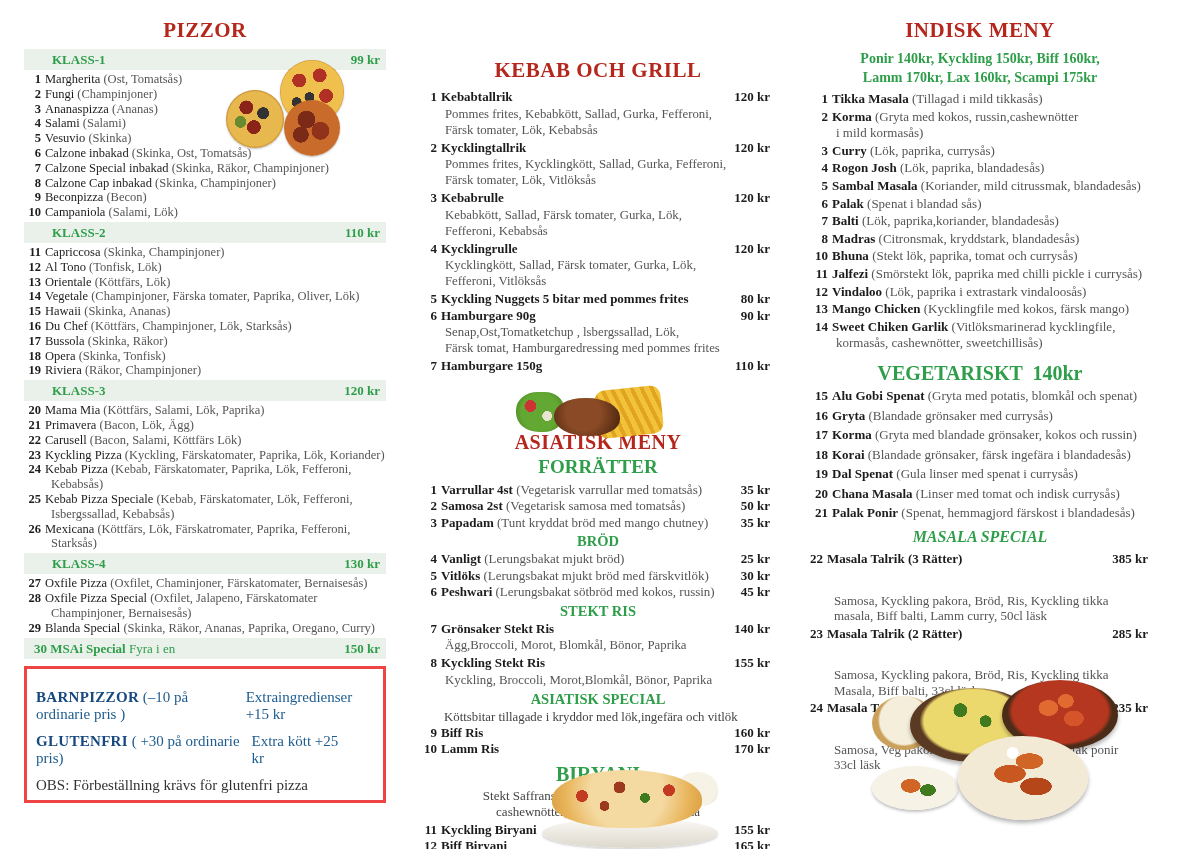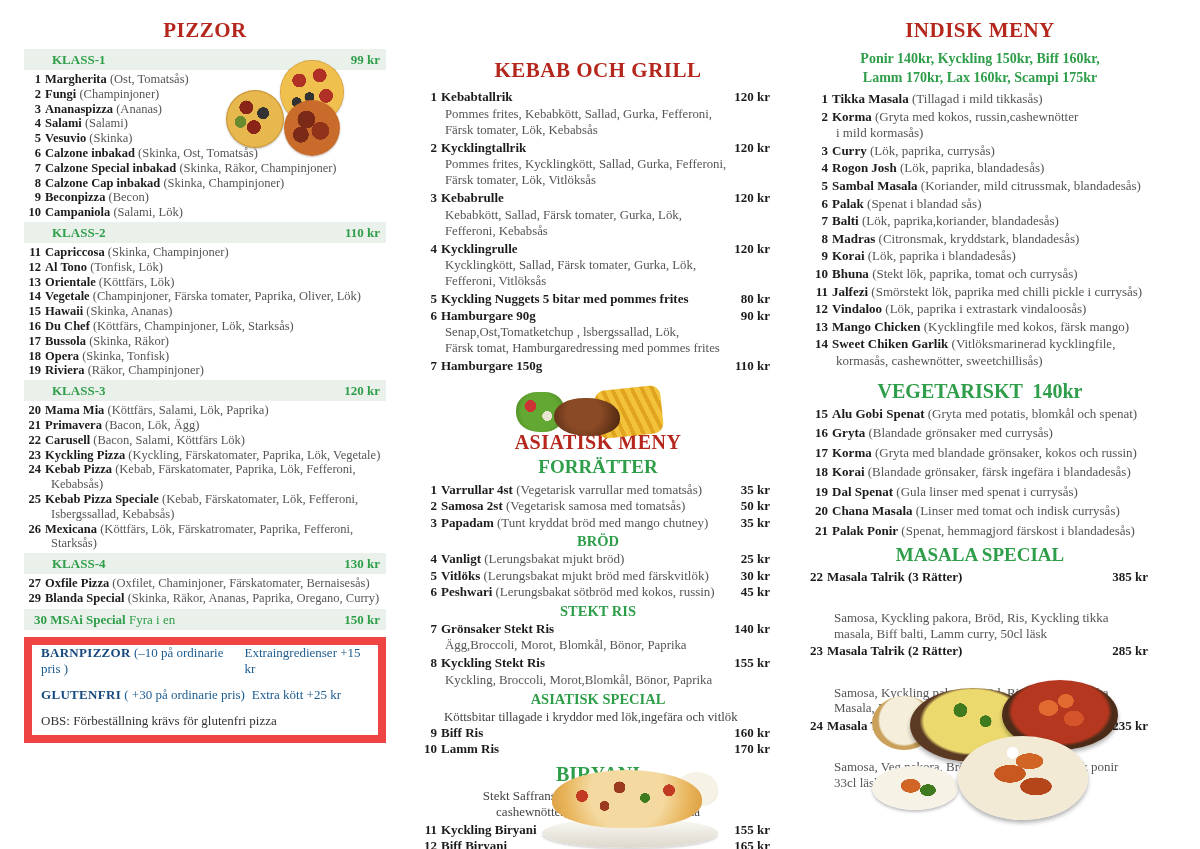--- a/index.html
+++ b/index.html
@@ -14,26 +14,26 @@
   .g-sub{color:var(--green);font-weight:bold;text-align:center;font-size:14px;line-height:19px;margin:0;}
   .g-head{color:var(--green);font-weight:bold;text-align:center;font-size:14.5px;line-height:18px;margin:1px 0;}
   .g-big{color:var(--green);font-weight:bold;text-align:center;font-size:20px;line-height:26px;margin:3px 0 1px;}
 
   
   .klass-bar{display:flex;align-items:center;background:var(--barbg);color:var(--green);
              font-weight:bold;font-size:13px;line-height:17px;padding:2px 6px 2px 28px;margin:2px 0;}
   .klass-bar .kb-name{flex:1;}
   .pz-item{font-size:12.5px;line-height:14.8px;padding-left:27px;text-indent:-27px;}
   .num{display:inline-block;width:17px;text-align:right;font-weight:bold;text-indent:0;margin-right:4px;}
-  .iname{font-weight:bold;}
+  .iname{font-weight:normal;}
   .idesc{color:#555;}
   .msai-bar{display:flex;align-items:center;background:var(--barbg);color:var(--green);
             font-size:13px;line-height:17px;padding:2px 6px 2px 10px;margin-top:3px;}
   .msai-bar .mb-left{flex:1;}
-  .info-box{border:8px solid #ef4444;margin-top:7px;padding:0 9px 6px 9px;font-size:13px;color:#1d5c8f;}
+  .info-box{border:3px solid #ef4444;margin-top:7px;padding:20px 9px 6px 9px;font-size:15px;color:#1d5c8f;}
   .ib-row{display:flex;justify-content:space-between;margin-bottom:10px;}
   .ib-bold{font-weight:bold;color:#17497e;letter-spacing:.3px;}
   .ib-obs{color:#333;}
 
   
   .k-row{display:flex;font-size:13px;line-height:16.5px;}
   .k-left{flex:1;padding-left:22px;text-indent:-22px;}
   .k-num{display:inline-block;width:13px;text-align:right;font-weight:bold;margin-right:4px;text-indent:0;}
   .k-name{font-weight:bold;}
   .k-price{font-weight:bold;white-space:nowrap;padding-right:2px;}
@@ -166,29 +166,30 @@
         <div class="pz-item"><span class="num">17</span><span class="iname">Bussola</span> <span class="idesc">(Skinka, Räkor)</span></div>
         <div class="pz-item"><span class="num">18</span><span class="iname">Opera</span> <span class="idesc">(Skinka, Tonfisk)</span></div>
         <div class="pz-item"><span class="num">19</span><span class="iname">Riviera</span> <span class="idesc">(Räkor, Champinjoner)</span></div>
         <div class="klass-bar">
           <span class="kb-name">KLASS-3</span>
           <span>120 kr</span>
         </div>
         <div class="pz-item"><span class="num">20</span><span class="iname">Mama Mia</span> <span class="idesc">(Köttfärs, Salami, Lök, Paprika)</span></div>
         <div class="pz-item"><span class="num">21</span><span class="iname">Primavera</span> <span class="idesc">(Bacon, Lök, Ägg)</span></div>
         <div class="pz-item"><span class="num">22</span><span class="iname">Carusell</span> <span class="idesc">(Bacon, Salami, Köttfärs Lök)</span></div>
-        <div class="pz-item"><span class="num">23</span><span class="iname">Kyckling Pizza</span> <span class="idesc">(Kyckling, Färskatomater, Paprika, Lök, Vegetale)</span></div>
+        <div class="pz-item"><span class="num">23</span><span class="iname">Kyckling Pizza</span> <span class="idesc">(Kyckling, Färskatomater, Paprika, Lök, Koriander)</span></div>
         <div class="pz-item"><span class="num">24</span><span class="iname">Kebab Pizza</span> <span class="idesc">(Kebab, Färskatomater, Paprika, Lök, Fefferoni, Kebabsås)</span></div>
         <div class="pz-item"><span class="num">25</span><span class="iname">Kebab Pizza Speciale</span> <span class="idesc">(Kebab, Färskatomater, Lök, Fefferoni, Isbergssallad, Kebabsås)</span></div>
         <div class="pz-item"><span class="num">26</span><span class="iname">Mexicana</span> <span class="idesc">(Köttfärs, Lök, Färskatromater, Paprika, Fefferoni, Starksås)</span></div>
         <div class="klass-bar">
           <span class="kb-name">KLASS-4</span>
           <span>130 kr</span>
         </div>
         <div class="pz-item"><span class="num">27</span><span class="iname">Oxfile Pizza</span> <span class="idesc">(Oxfilet, Chaminjoner, Färskatomater, Bernaisesås)</span></div>
+        <div class="pz-item"><span class="num">28</span><span class="iname">Oxfile Pizza Special</span> <span class="idesc">(Oxfilet, Jalapeno, Färskatomater Champinjoner, Bernaisesås)</span></div>
         <div class="pz-item"><span class="num">29</span><span class="iname">Blanda Special</span> <span class="idesc">(Skinka, Räkor, Ananas, Paprika, Oregano, Curry)</span></div>
       </div>
     <div class="msai-bar">
       <span class="mb-left"><b><span>30</span> <span>MSAi Special</span></b> <span>Fyra i en</span></span>
       <span style="font-weight:bold">150 kr</span>
     </div>
     <div class="info-box">
       <div class="ib-row">
         <span><span class="ib-bold">BARNPIZZOR</span><span> (–10 på ordinarie pris )</span></span>
         <span>Extraingredienser +15 kr</span>
@@ -349,39 +350,38 @@
     <div id="indisk-items">
         <div class="in-item"><span class="in-num">1</span><span class="in-name">Tikka Masala</span> <span class="in-desc">(Tillagad i mild tikkasås)</span></div>
         <div class="in-item"><span class="in-num">2</span><span class="in-name">Korma</span> <span class="in-desc">(Gryta med kokos, russin,cashewnötter
 i mild kormasås)</span></div>
         <div class="in-item"><span class="in-num">3</span><span class="in-name">Curry</span> <span class="in-desc">(Lök, paprika, currysås)</span></div>
         <div class="in-item"><span class="in-num">4</span><span class="in-name">Rogon Josh</span> <span class="in-desc">(Lök, paprika, blandadesås)</span></div>
         <div class="in-item"><span class="in-num">5</span><span class="in-name">Sambal Masala</span> <span class="in-desc">(Koriander, mild citrussmak, blandadesås)</span></div>
         <div class="in-item"><span class="in-num">6</span><span class="in-name">Palak</span> <span class="in-desc">(Spenat i blandad sås)</span></div>
         <div class="in-item"><span class="in-num">7</span><span class="in-name">Balti</span> <span class="in-desc">(Lök, paprika,koriander, blandadesås)</span></div>
         <div class="in-item"><span class="in-num">8</span><span class="in-name">Madras</span> <span class="in-desc">(Citronsmak, kryddstark, blandadesås)</span></div>
-        <div class="in-item"><span class="in-num">9</span><span class="in-name">Korai</span> <span class="in-desc">(Lök, paprika i blandadesås)</span></div>
         <div class="in-item"><span class="in-num">10</span><span class="in-name">Bhuna</span> <span class="in-desc">(Stekt lök, paprika, tomat och currysås)</span></div>
         <div class="in-item"><span class="in-num">11</span><span class="in-name">Jalfezi</span> <span class="in-desc">(Smörstekt lök, paprika med chilli pickle i currysås)</span></div>
         <div class="in-item"><span class="in-num">12</span><span class="in-name">Vindaloo</span> <span class="in-desc">(Lök, paprika i extrastark vindaloosås)</span></div>
         <div class="in-item"><span class="in-num">13</span><span class="in-name">Mango Chicken</span> <span class="in-desc">(Kycklingfile med kokos, färsk mango)</span></div>
         <div class="in-item"><span class="in-num">14</span><span class="in-name">Sweet Chiken Garlik</span> <span class="in-desc">(Vitlöksmarinerad kycklingfile,
 kormasås, cashewnötter, sweetchillisås)</span></div>
       </div>
     <div class="g-big" style="margin-top:8px;">VEGETARISKT &nbsp;140kr</div>
     <div id="veg-items">
         <div class="in-item veg-item"><span class="in-num">15</span><span class="in-name">Alu Gobi Spenat</span> <span class="in-desc">(Gryta med potatis, blomkål och spenat)</span></div>
         <div class="in-item veg-item"><span class="in-num">16</span><span class="in-name">Gryta</span> <span class="in-desc">(Blandade grönsaker med currysås)</span></div>
         <div class="in-item veg-item"><span class="in-num">17</span><span class="in-name">Korma</span> <span class="in-desc">(Gryta med blandade grönsaker, kokos och russin)</span></div>
         <div class="in-item veg-item"><span class="in-num">18</span><span class="in-name">Korai</span> <span class="in-desc">(Blandade grönsaker, färsk ingefära i blandadesås)</span></div>
         <div class="in-item veg-item"><span class="in-num">19</span><span class="in-name">Dal Spenat</span> <span class="in-desc">(Gula linser med spenat i currysås)</span></div>
         <div class="in-item veg-item"><span class="in-num">20</span><span class="in-name">Chana Masala</span> <span class="in-desc">(Linser med tomat och indisk currysås)</span></div>
         <div class="in-item veg-item"><span class="in-num">21</span><span class="in-name">Palak Ponir</span> <span class="in-desc">(Spenat, hemmagjord färskost i blandadesås)</span></div>
       </div>
-    <div class="g-big" style="margin-top:0;font-size:19px;">MASALA SPECIAL</div>
+    <div class="g-big" style="margin-top:0;font-size:16px;font-style:italic;">MASALA SPECIAL</div>
     <div id="masala-items">
         <div class="k-row">
           <span class="k-left"><span class="k-num">22</span><span class="k-name">Masala Talrik (3 Rätter)</span></span>
           <span class="k-price">385 kr</span>
         </div>
         <div class="ms-desc">Samosa, Kyckling pakora, Bröd, Ris, Kyckling tikka
 masala, Biff balti, Lamm curry, 50cl läsk</div>
         <div class="k-row">
           <span class="k-left"><span class="k-num">23</span><span class="k-name">Masala Talrik (2 Rätter)</span></span>
           <span class="k-price">285 kr</span>

